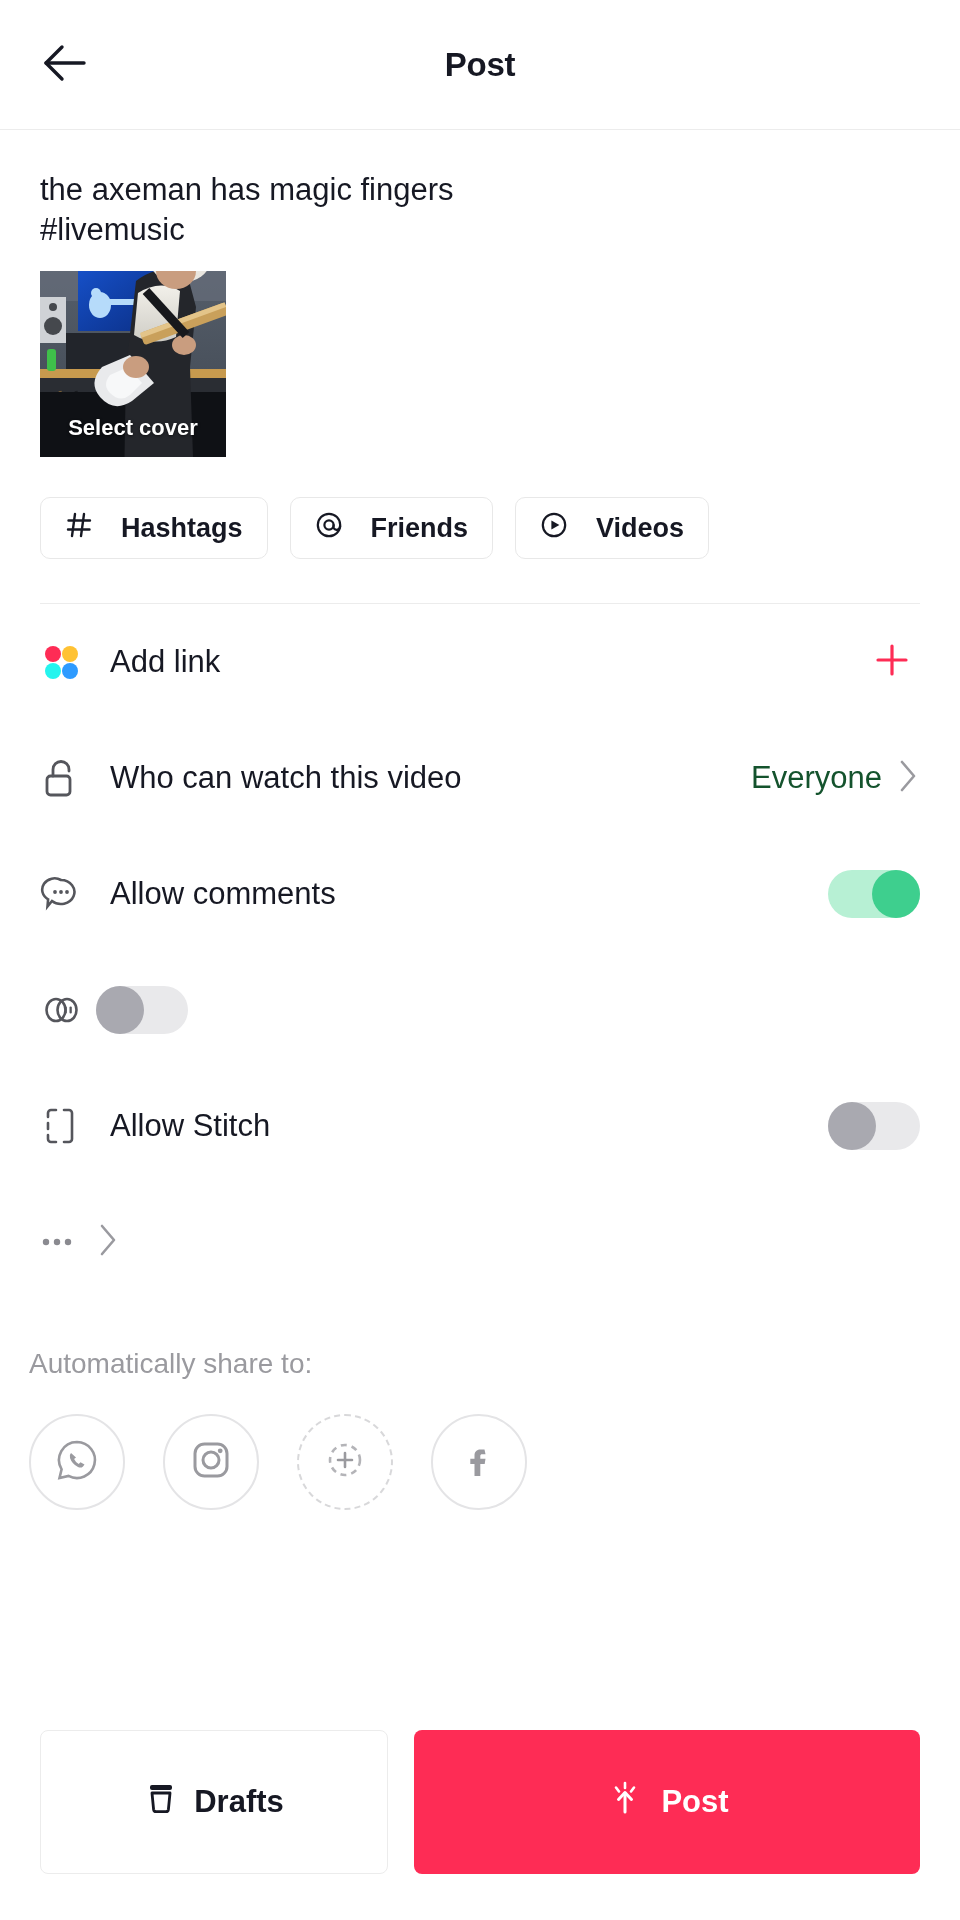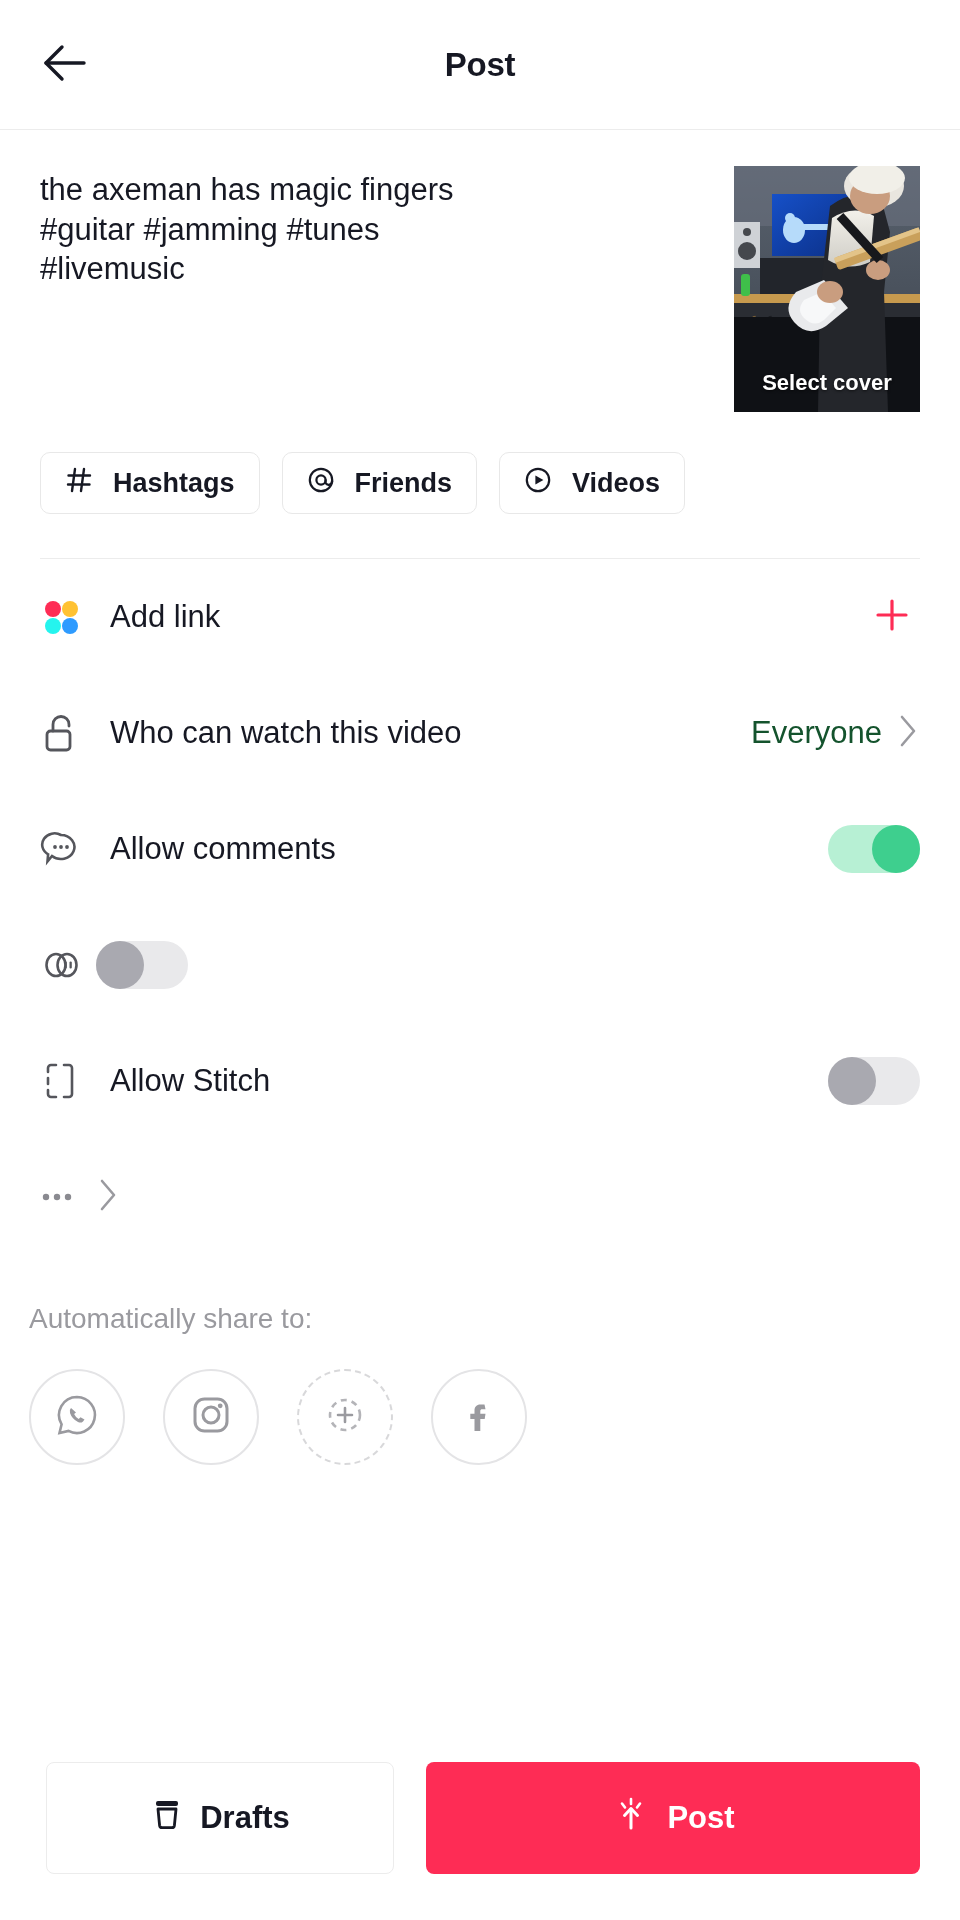--- a/index.html
+++ b/index.html
@@ -24,21 +24,21 @@
     width:62px; height:62px; display:flex; align-items:center; justify-content:center;
     cursor:pointer;
   }
   .header-title {
     width:100%; text-align:center;
     font-size:33px; font-weight:bold; letter-spacing:-0.2px; color:#161823;
   }
 
   
   .caption-block {
-    display:flex; padding:36px 40px 0 40px; gap:22px;
+    display:flex; padding:36px 40px 0 40px; gap:22px;flex-direction:column;
   }
   .caption-text {
     flex:1; font-size:31px; line-height:1.28; color:#161823;
     padding-top:4px; word-break:break-word;
   }
   .caption-text .ln { display:block; }
   .cover {
     width:186px; height:246px; flex:0 0 186px; position:relative;
     overflow:hidden; background:#1a1a1f; cursor:pointer;
   }
@@ -47,21 +47,21 @@
     position:absolute; left:0; right:0; bottom:16px;
     text-align:center; color:#fff; font-size:22px; font-weight:bold;
     text-shadow:0 1px 3px rgba(0,0,0,.6);
     pointer-events:none;
     margin-top:44px;
   }
 
   
   .chips { display:flex; gap:22px; padding:40px 40px 0 40px; }
   .chip {
-    display:flex; align-items:center; gap:20px;
+    display:flex; align-items:center; gap:28px;
     height:62px; padding:0 24px;
     border:1.5px solid #e8e8e8; border-radius:10px;
     font-size:27px; font-weight:bold; color:#161823;
     background:#fff; cursor:pointer; white-space:nowrap;
   }
   .chip svg { flex:0 0 auto; }
 
   .divider { height:1px; background:#ececec; margin:44px 40px 0 40px; }
 
   
@@ -96,23 +96,23 @@
   }
   .share-circle.dashed { border-style:dashed; border-color:#d8d8da; }
 
   
   .bottom {
     position:absolute; left:0; right:0; bottom:0;
     padding:0 40px 46px 40px;
     display:flex; gap:26px;
   }
   .btn {
-    height:112px; border-radius:8px;
+    height:144px; border-radius:8px;
     display:flex; align-items:center; justify-content:center; gap:16px;
-    font-size:31px; font-weight:bold; cursor:pointer;margin-left:6px;
+    font-size:31px; font-weight:bold; cursor:pointer;
   }
   .btn-drafts { flex:0 0 348px; background:#fff; border:1.5px solid #ececec; color:#161823; }
   .btn-post { flex:1; border:none; color:#fff; }
 </style>
 </head>
 <body>
 
 <div class="screen">
 
   <div class="header">
@@ -123,21 +123,20 @@
           <path d="M4 20 H42" stroke="#161823" stroke-width="3.4" stroke-linecap="round"></path>
         </svg>
       </span>
     </div>
     <div class="header-title">Post</div>
   </div>
 
   <div class="caption-block">
     <div class="caption-text">
       <span class="ln">the axeman has magic fingers</span>
-      <span class="ln">#guitar #jamming #tunes</span>
       <span class="ln">#livemusic</span>
     </div>
 
     <div class="cover">
       <svg viewBox="0 0 186 246" preserveAspectRatio="xMidYMid slice">
         <defs>
           <linearGradient id="wall" x1="0" y1="0" x2="0" y2="1">
             <stop offset="0" stop-color="#59626e"></stop>
               <stop offset="1" stop-color="#3b424c"></stop>
           </linearGradient>

